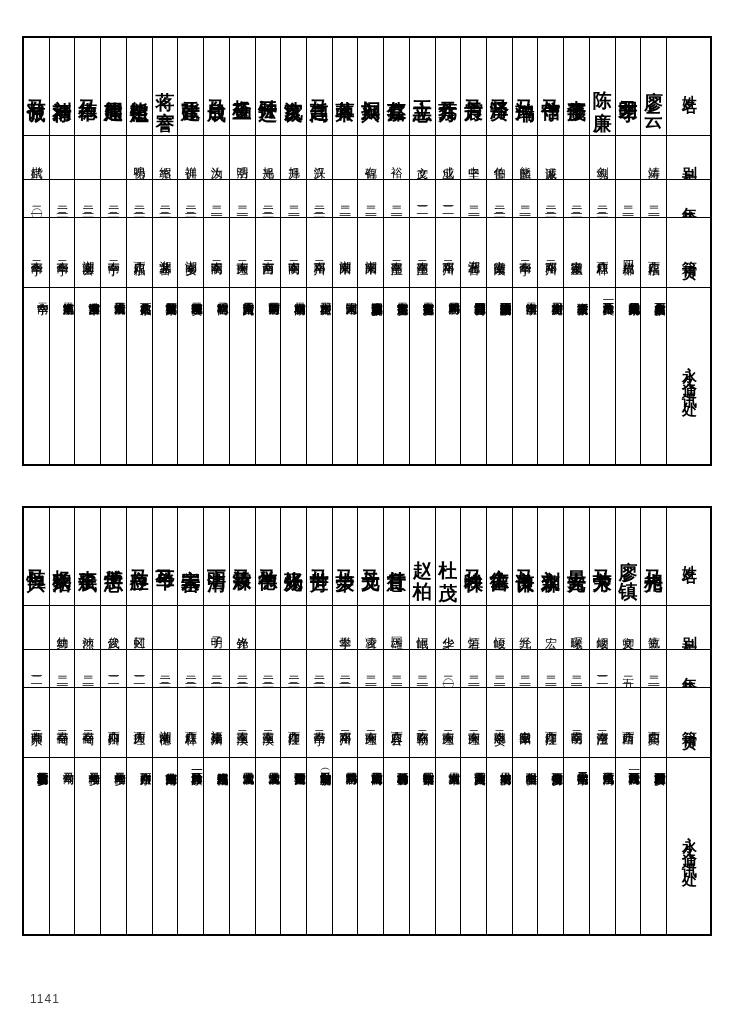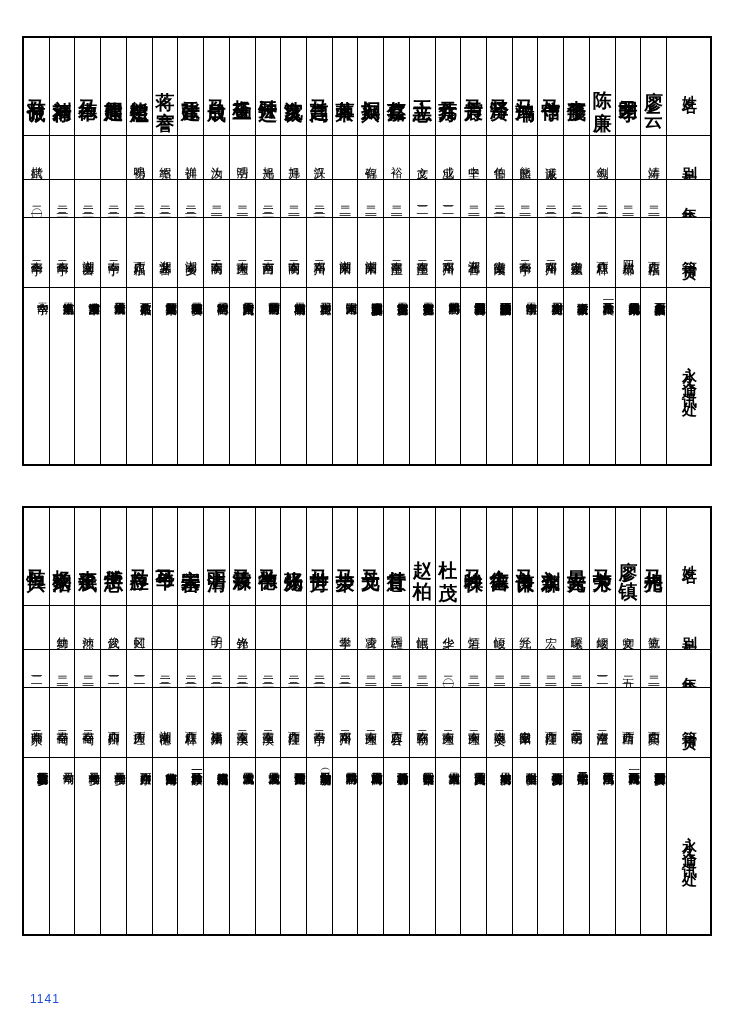--- a/index.html
+++ b/index.html
@@ -100,21 +100,21 @@
     align-items: flex-start;
     padding-top: 6px;
     justify-content: flex-start;
   }
   .page-number {
     position: absolute;
     left: 30px;
     bottom: 18px;
     font-size: 12px;
     font-family: "Liberation Sans", sans-serif;
-    color: #1d4ed8;
+    color: #404040;
     letter-spacing: 1px;
   }
 </style>
 </head>
 <body>
 
 <div class="page">
 
   <div class="table-block first" id="table-0">
       <div class="col header-col">

